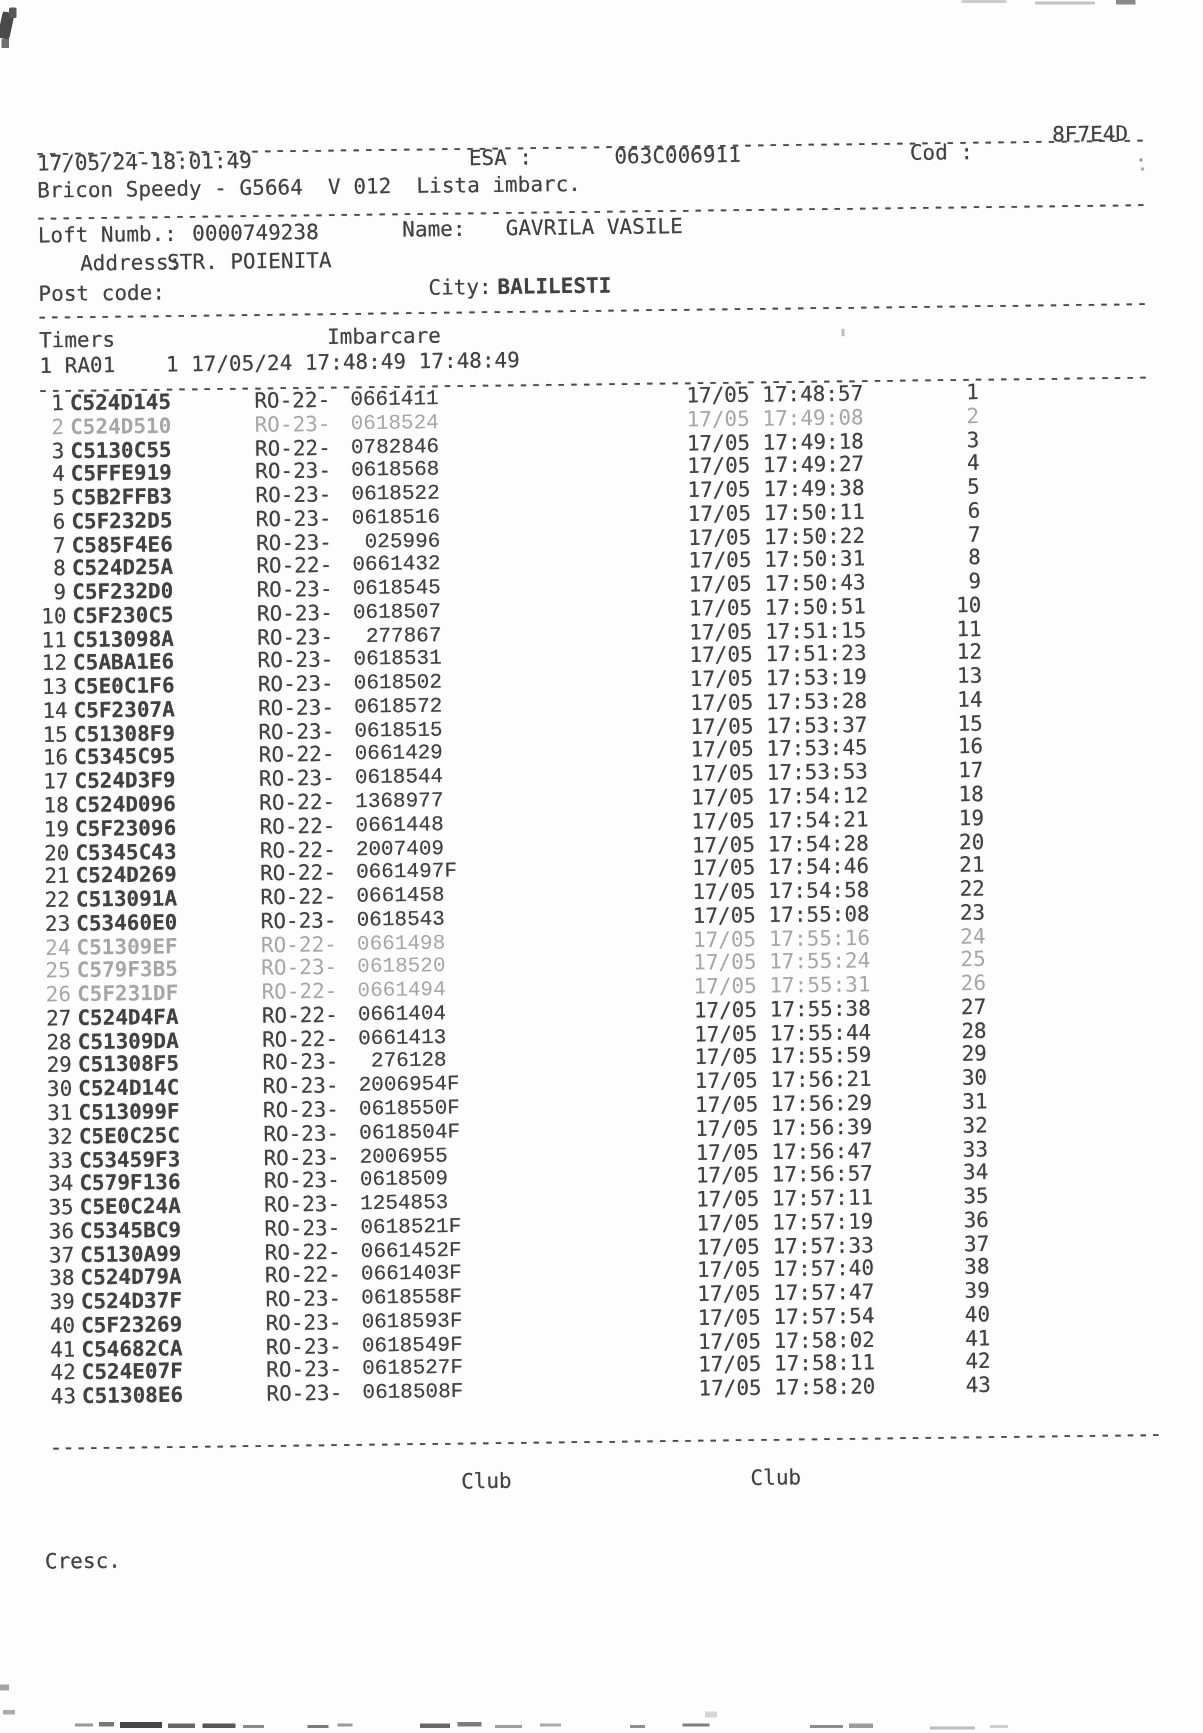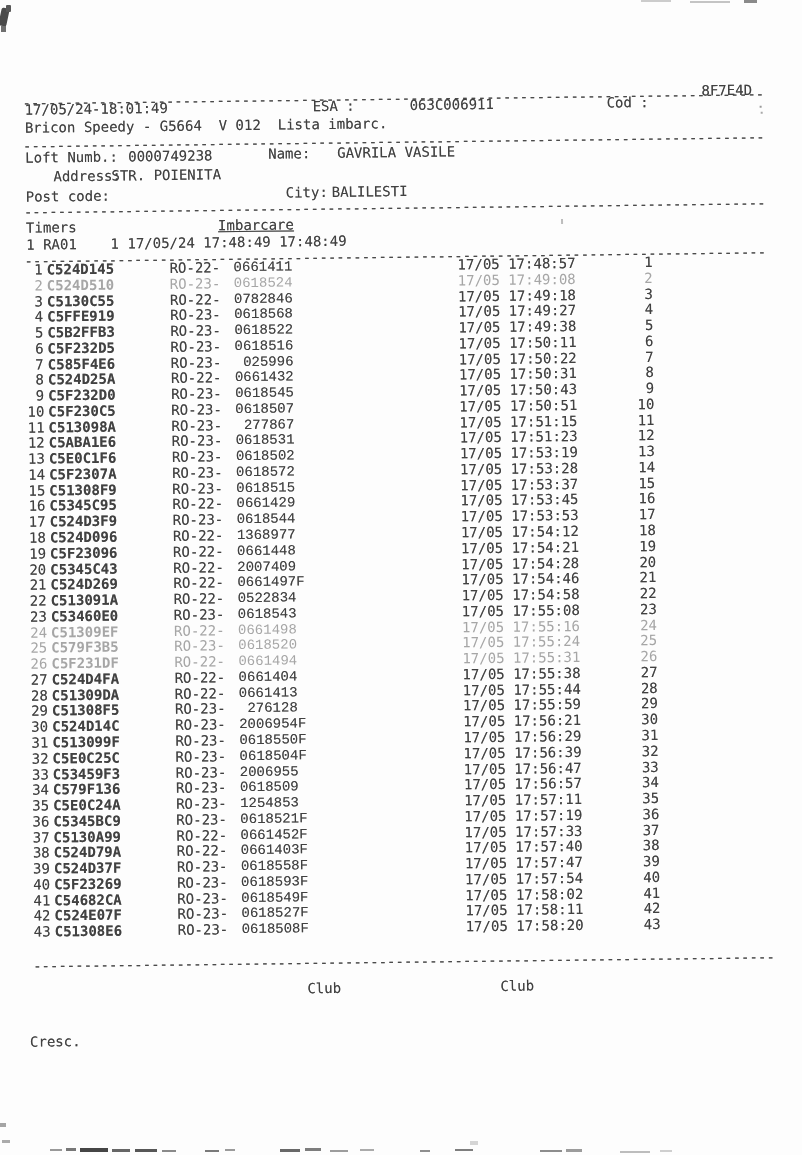--- a/index.html
+++ b/index.html
@@ -50,25 +50,25 @@
     <div class="abs dash" style="left:28px;top:139px;">----------------------------------------------------------------------------------------</div>
 
     <div class="abs" style="left:30px;top:151px;">Loft Numb.:</div>
     <div class="abs" style="left:133px;top:151px;">0000749238</div>
     <div class="abs" style="left:273px;top:150px;">Name:</div>
     <div class="abs" style="left:342px;top:150px;">GAVRILA VASILE</div>
     <div class="abs" style="left:34px;top:170px;margin-left:24px;">Address:</div>
     <div class="abs" style="left:116px;top:170px;">STR. POIENITA</div>
     <div class="abs" style="left:30px;top:190px;">Post code:</div>
     <div class="abs" style="left:290px;top:189px;">City:</div>
-    <div class="abs" style="left:336px;top:189px;">BALILESTI</div>
+    <div class="abs" style="left:336px;top:189px;font-weight:bold;">BALILESTI</div>
     <div class="abs dash" style="left:28px;top:205px;">----------------------------------------------------------------------------------------</div>
 
     <div class="abs" style="left:30px;top:221px;">Timers</div>
-    <div class="abs" style="left:222px;top:221px;text-decoration:underline;">Imbarcare</div>
+    <div class="abs" style="left:222px;top:221px;">Imbarcare</div>
     <div class="abs" style="left:30px;top:238px;">1 RA01    1 17/05/24 17:48:49 17:48:49</div>
     <div class="abs dash" style="left:28px;top:254px;">----------------------------------------------------------------------------------------</div>
 
     <div id="rows">
         <div class="trow">
           <span class="c-idx">1</span>
           <span class="c-chip">C524D145</span>
           <span class="c-ser">RO-22-</span>
           <span class="c-ring">0661411</span>
           <span class="c-time">17/05 17:48:57</span>
@@ -231,21 +231,21 @@
           <span class="c-chip">C524D269</span>
           <span class="c-ser">RO-22-</span>
           <span class="c-ring">0661497F</span>
           <span class="c-time">17/05 17:54:46</span>
           <span class="c-idx2">21</span>
         </div>
         <div class="trow">
           <span class="c-idx">22</span>
           <span class="c-chip">C513091A</span>
           <span class="c-ser">RO-22-</span>
-          <span class="c-ring">0522834</span>
+          <span class="c-ring">0661458</span>
           <span class="c-time">17/05 17:54:58</span>
           <span class="c-idx2">22</span>
         </div>
         <div class="trow">
           <span class="c-idx">23</span>
           <span class="c-chip">C53460E0</span>
           <span class="c-ser">RO-23-</span>
           <span class="c-ring">0618543</span>
           <span class="c-time">17/05 17:55:08</span>
           <span class="c-idx2">23</span>

